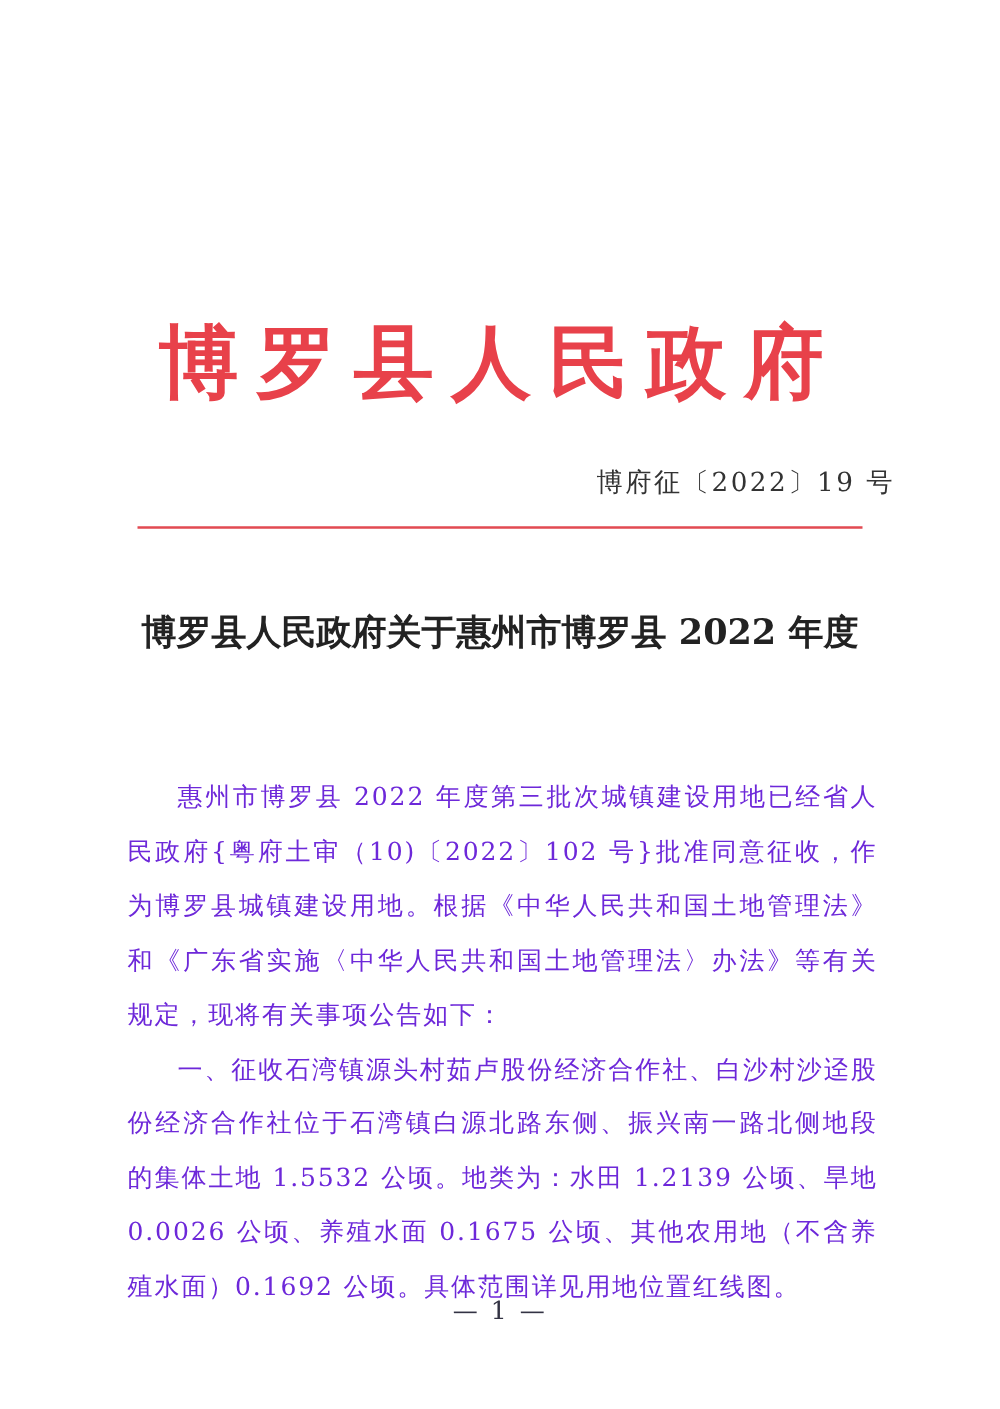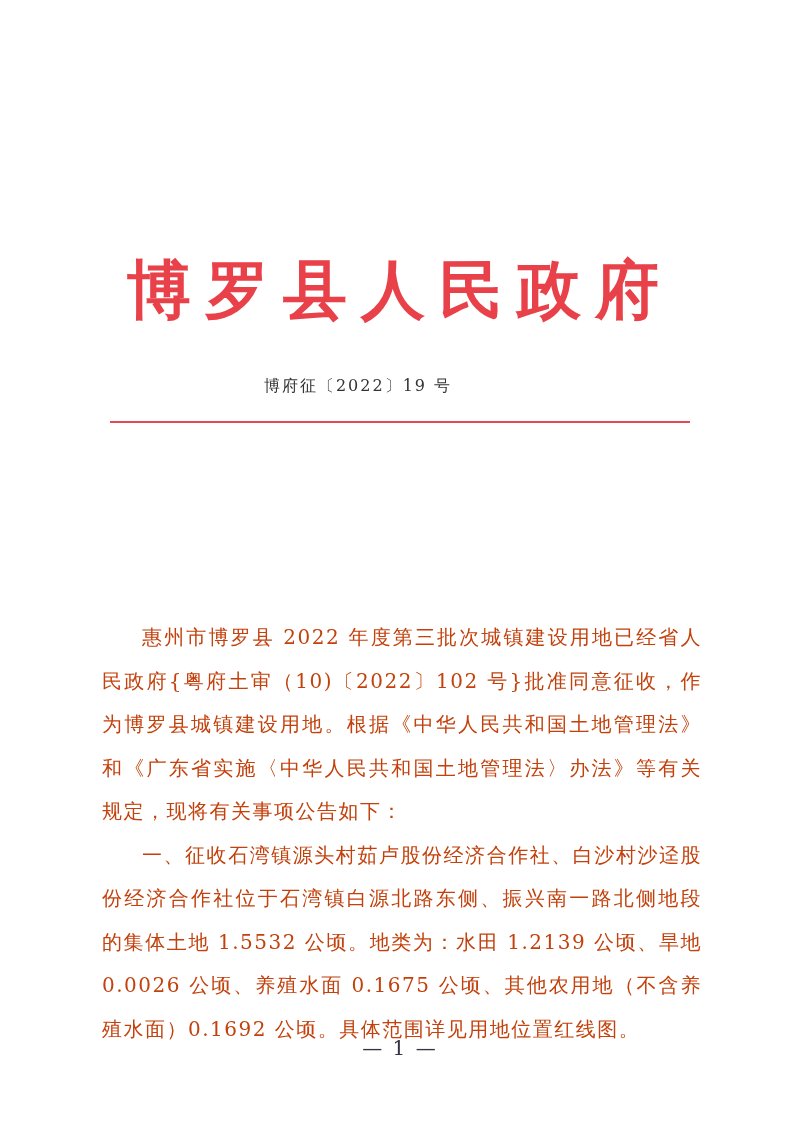--- a/index.html
+++ b/index.html
@@ -6,52 +6,53 @@
   body {
     width: 800px; height: 1127px; background: #ffffff; position: relative; overflow: hidden;
     font-family: "DejaVu Serif", "Liberation Serif", serif; color: #2a2a2a;
   }
   .masthead {
     position: absolute; left: 0; width: 800px; top: 250px; text-align: center;
     font-family: Liberation Sans, sans-serif; font-weight: bold; font-size: 64px;
     letter-spacing: 14px; color: #e8414a; line-height: 80px;
   }
   .docno {
-    position: absolute; left: 0; width: 716px; top: 372px; text-align: center;
-    font-size: 16px; color: #333; letter-spacing: 2px; line-height: 28px;
+    position: absolute; left: 0; width: 716px; top: 372px; text-align: right;
+    font-size: 21px; color: #333; letter-spacing: 2px; line-height: 28px;
   }
   .redrule {
     position: absolute; left: 110px; width: 580px; top: 421px; height: 2px; background: #e24a52;
   }
   .title {
     position: absolute; left: 60px; width: 680px; top: 484px; text-align: center;
     font-family: "DejaVu Serif", serif; font-weight: bold; font-size: 28px;
     line-height: 44px; color: #222;
   }
   .body {
     position: absolute; left: 102px; width: 600px; top: 616px;
-    font-size: 20px; line-height: 43.5px; color: #c2410c; text-align: justify;
+    font-size: 20px; line-height: 43.5px; color: #6d28d9; text-align: justify;
     letter-spacing: 1.5px;
   }
   .body p { margin: 0; text-indent: 2em; }
   .footer {
     position: absolute; left: 0; width: 800px; top: 1036px; text-align: center;
     font-size: 20px; color: #334; letter-spacing: 2px;
   }
 </style>
 </head>
 <body>
 
 <div class="masthead">博罗县人民政府</div>
 
 <div class="docno">博府征〔2022〕19 号</div>
 
 <div class="redrule"></div>
 
 <div class="title">
+  <div>博罗县人民政府关于惠州市博罗县 2022 年度</div>
 </div>
 
 <div class="body">
   <p>惠州市博罗县 2022 年度第三批次城镇建设用地已经省人民政府{粤府土审（10)〔2022〕102 号}批准同意征收，作为博罗县城镇建设用地。根据《中华人民共和国土地管理法》和《广东省实施〈中华人民共和国土地管理法〉办法》等有关规定，现将有关事项公告如下：</p>
   <p>一、征收石湾镇源头村茹卢股份经济合作社、白沙村沙迳股份经济合作社位于石湾镇白源北路东侧、振兴南一路北侧地段的集体土地 1.5532 公顷。地类为：水田 1.2139 公顷、旱地 0.0026 公顷、养殖水面 0.1675 公顷、其他农用地（不含养殖水面）0.1692 公顷。具体范围详见用地位置红线图。</p>
 </div>
 
 <div class="footer">— 1 —</div>
 
 </body></html>

